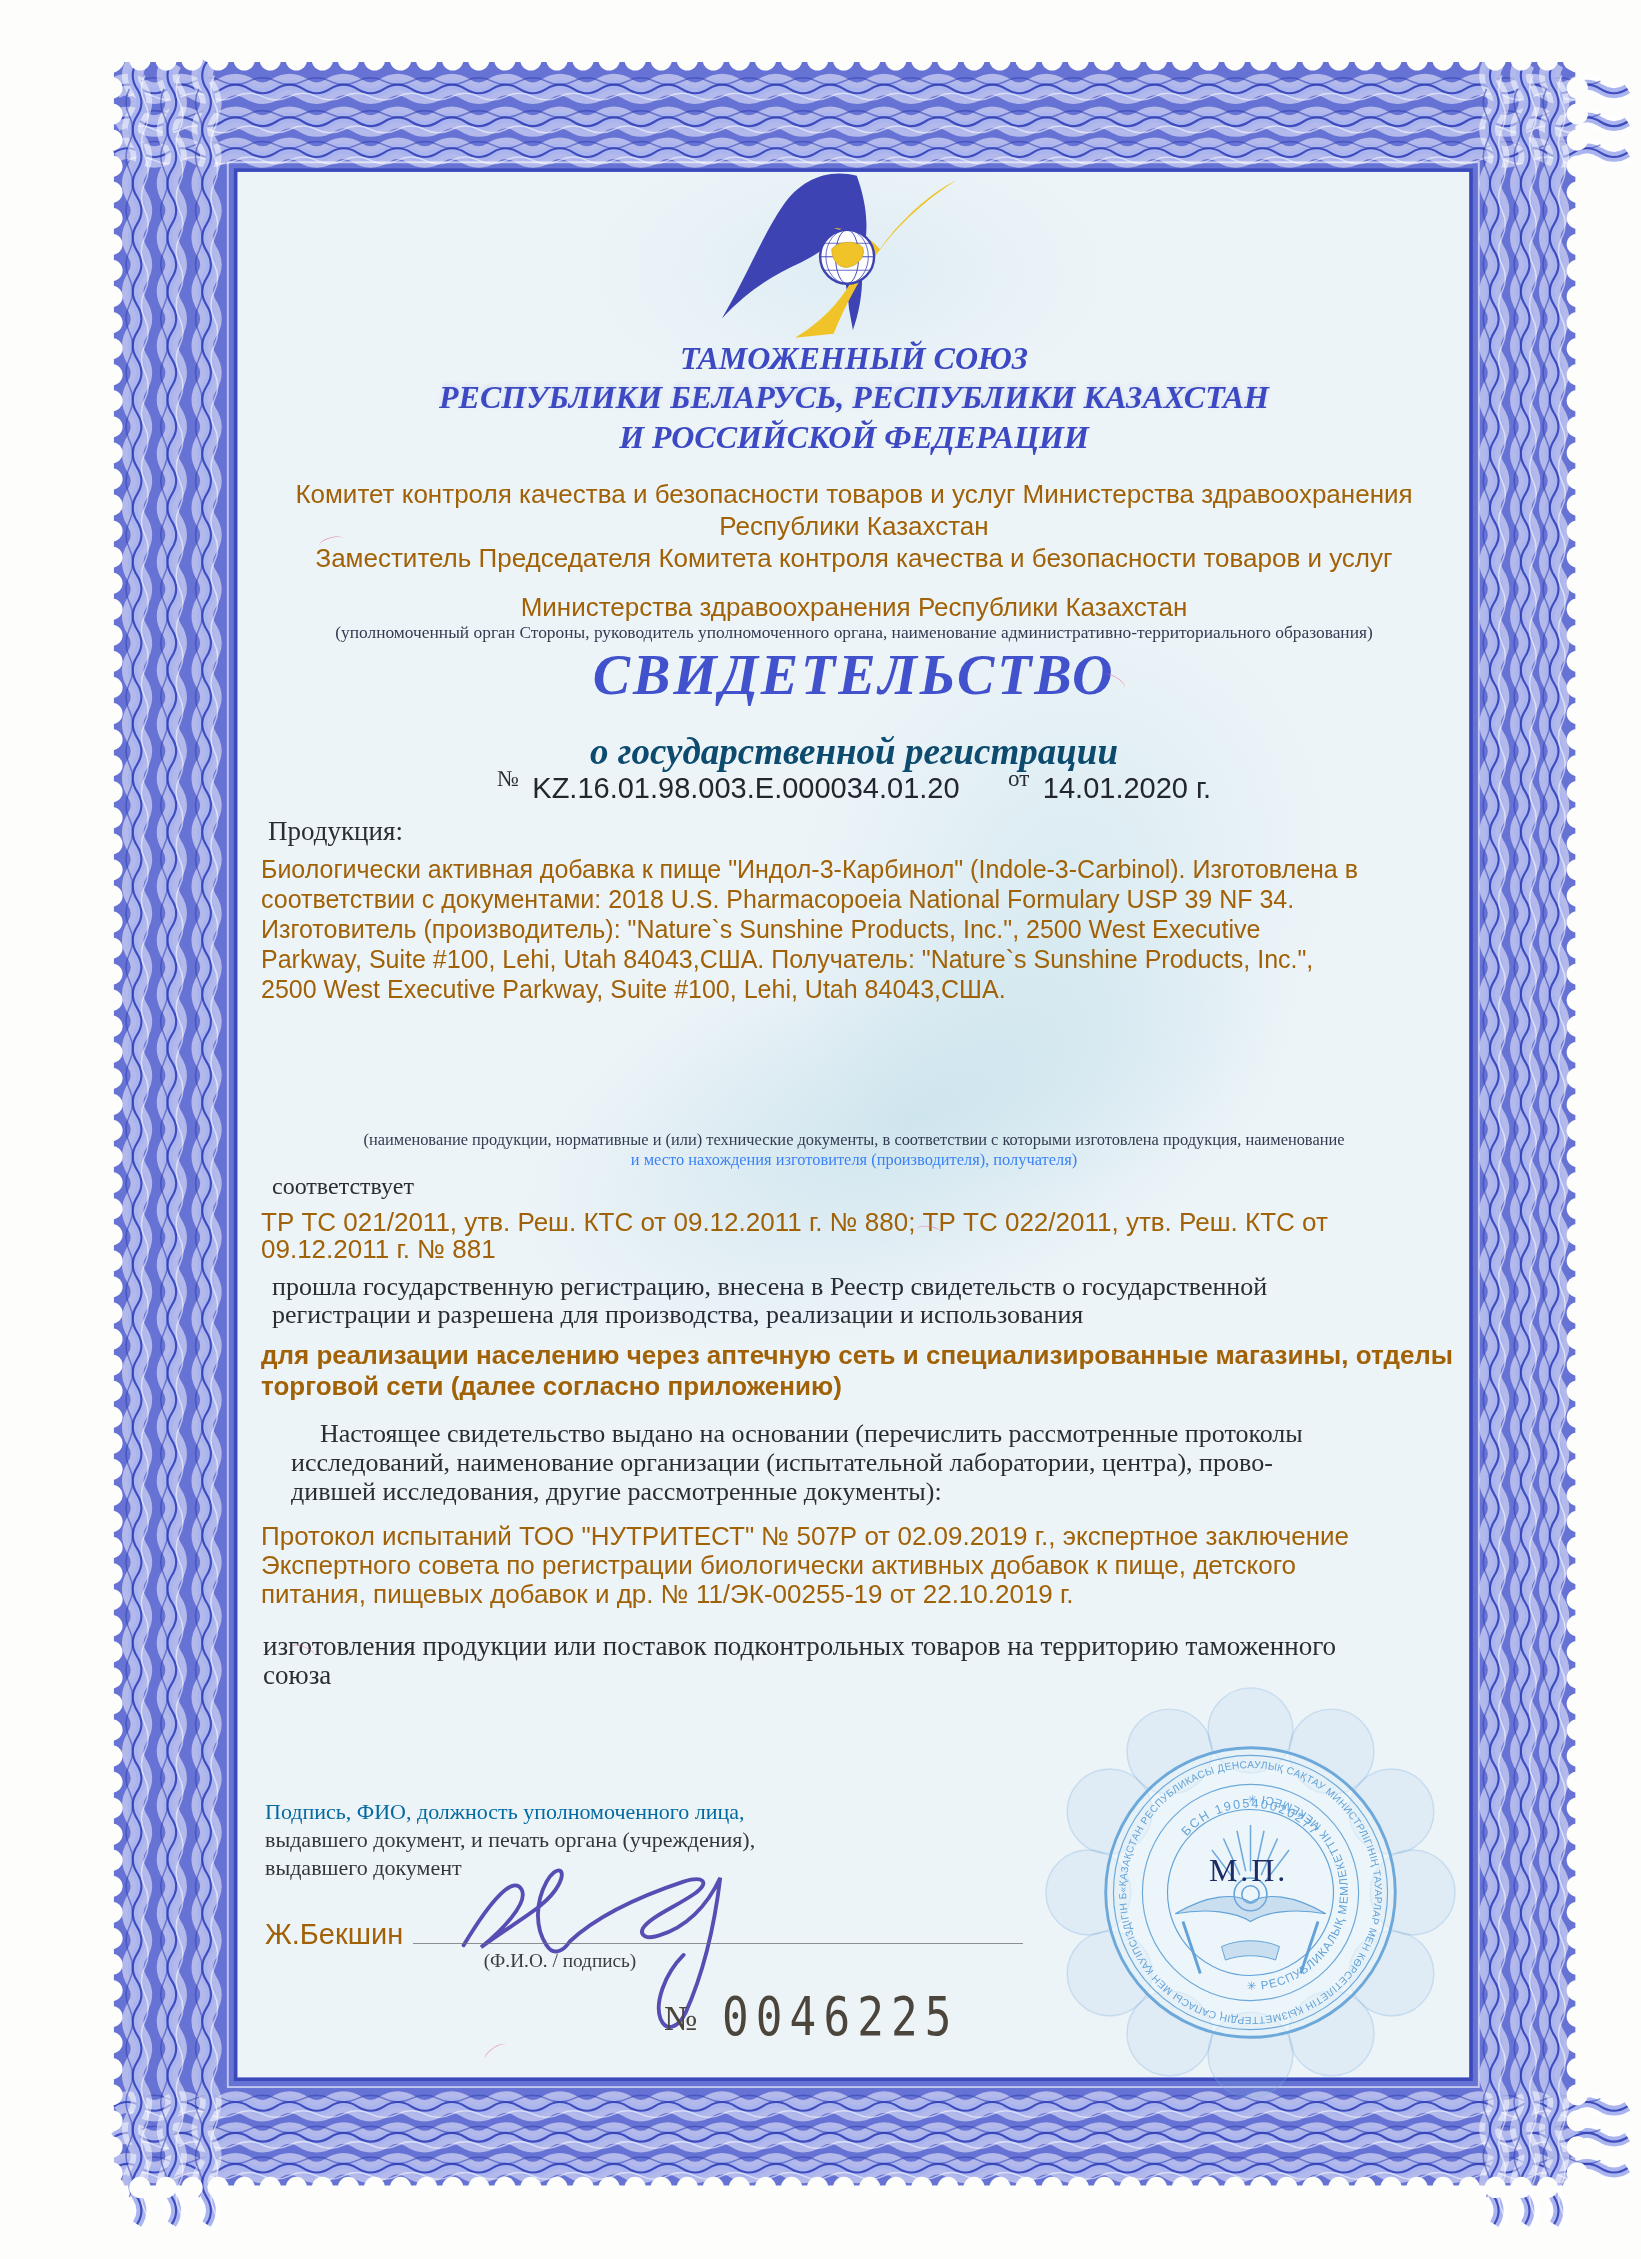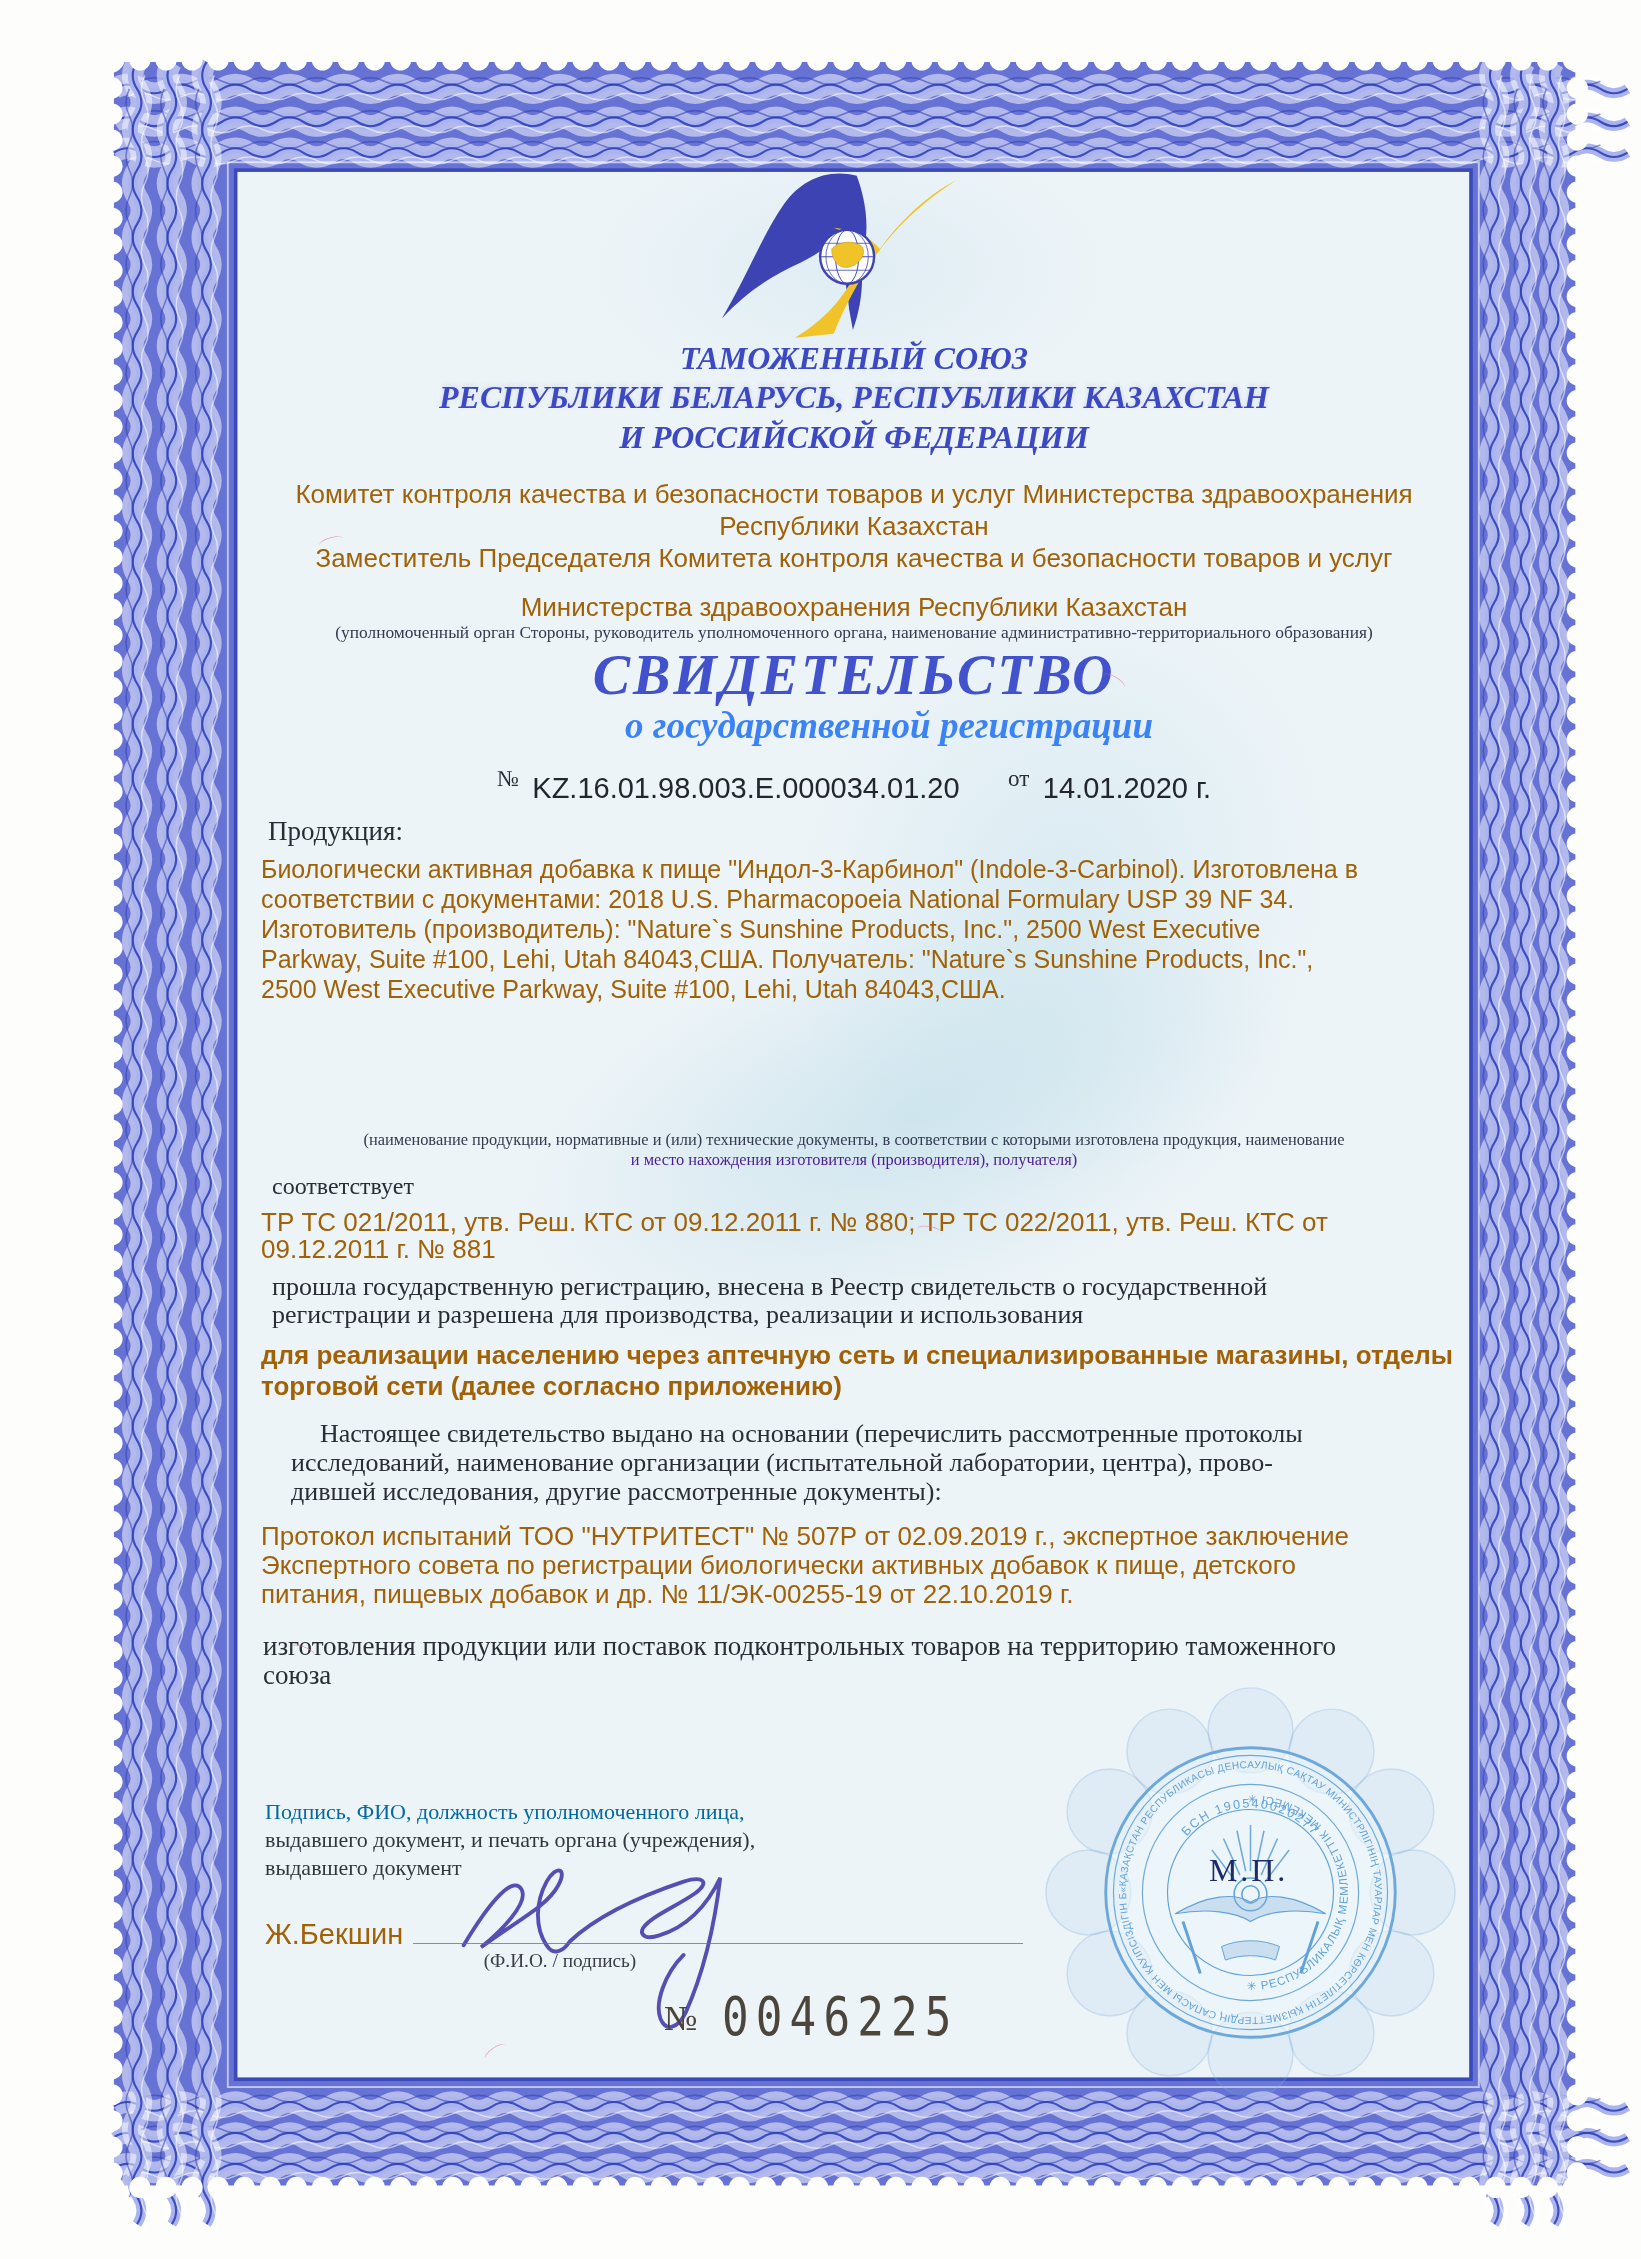--- a/index.html
+++ b/index.html
@@ -412,39 +412,39 @@
   <div class="abs ctr blue-it" style="top:379px;font-size:32px;">РЕСПУБЛИКИ БЕЛАРУСЬ, РЕСПУБЛИКИ КАЗАХСТАН</div>
   <div class="abs ctr blue-it" style="top:419px;font-size:32px;">И РОССИЙСКОЙ ФЕДЕРАЦИИ</div>
 
   <div class="abs ctr sans-line" style="top:479px;font-size:26px;">Комитет контроля качества и безопасности товаров и услуг Министерства здравоохранения</div>
   <div class="abs ctr sans-line" style="top:511px;font-size:26px;">Республики Казахстан</div>
   <div class="abs ctr sans-line" style="top:543px;font-size:26px;">Заместитель Председателя Комитета контроля качества и безопасности товаров и услуг</div>
   <div class="abs ctr sans-line" style="top:592px;font-size:26px;">Министерства здравоохранения Республики Казахстан</div>
   <div class="abs ctr serif-line" style="top:622px;font-size:17.4px;color:#343a50;">(уполномоченный орган Стороны, руководитель уполномоченного органа, наименование административно-территориального образования)</div>
 
   <div id="title-main" class="abs ctr blue-it" style="top:643px;font-size:56px;color:#4252cc;">СВИДЕТЕЛЬСТВО</div>
-  <div class="abs ctr blue-it" style="top:704px;font-size:37px;color:#3b82f6;padding-left:35px;">о государственной регистрации</div>
+  <div class="abs ctr blue-it" style="top:730px;font-size:37px;color:#0c4a6e;">о государственной регистрации</div>
 
   <div id="reg-line" class="abs ctr" style="top:772px;">
     <span class="sup-label">№</span>
     <span class="reg-val">KZ.16.01.98.003.E.000034.01.20</span>
     <span class="sup-label" style="margin-left:35px;">от</span>
     <span class="reg-val">14.01.2020 г.</span>
   </div>
 
   <div class="abs serif-line" style="left:268px;top:816px;font-size:27px;">Продукция:</div>
   <div class="abs" style="left:261px;top:854px;width:1197px;">
     <div class="sans-line" style="font-size:25px;line-height:30px;">Биологически активная добавка к пище "Индол-3-Карбинол" (Indole-3-Carbinol). Изготовлена в</div>
     <div class="sans-line" style="font-size:25px;line-height:30px;">соответствии с документами: 2018 U.S. Pharmacopoeia National Formulary USP 39 NF 34.</div>
     <div class="sans-line" style="font-size:25px;line-height:30px;">Изготовитель (производитель): "Nature`s Sunshine Products, Inc.", 2500 West Executive</div>
     <div class="sans-line" style="font-size:25px;line-height:30px;">Parkway, Suite #100, Lehi, Utah 84043,США.  Получатель: "Nature`s Sunshine Products, Inc.",</div>
     <div class="sans-line" style="font-size:25px;line-height:30px;">2500 West Executive Parkway, Suite #100, Lehi, Utah 84043,США.</div>
   </div>
   <div class="abs ctr serif-line" style="top:1130px;font-size:16.4px;color:#343a50;">(наименование продукции, нормативные и (или) технические документы, в соответствии с которыми изготовлена продукция, наименование</div>
-  <div class="abs ctr serif-line" style="top:1150px;font-size:16.4px;color:#4c1d95;">и место нахождения изготовителя (производителя), получателя)</div>
+  <div class="abs ctr serif-line" style="top:1150px;font-size:16.4px;color:#3b82f6;">и место нахождения изготовителя (производителя), получателя)</div>
 
   <div class="abs serif-line" style="left:272px;top:1173px;font-size:24px;">соответствует</div>
   <div class="abs" style="left:261px;top:1209px;width:1197px;">
     <div class="sans-line" style="font-size:26px;line-height:27px;">ТР ТС 021/2011, утв. Реш. КТС от 09.12.2011 г. № 880; ТР ТС 022/2011, утв. Реш. КТС от</div>
     <div class="sans-line" style="font-size:26px;line-height:27px;">09.12.2011 г. № 881</div>
   </div>
 
   <div class="abs" style="left:272px;top:1273px;width:1188px;">
     <div class="serif-line" style="font-size:26px;line-height:28px;">прошла государственную регистрацию, внесена в Реестр свидетельств о государственной</div>
     <div class="serif-line" style="font-size:26px;line-height:28px;">регистрации и разрешена для производства, реализации и использования</div>

